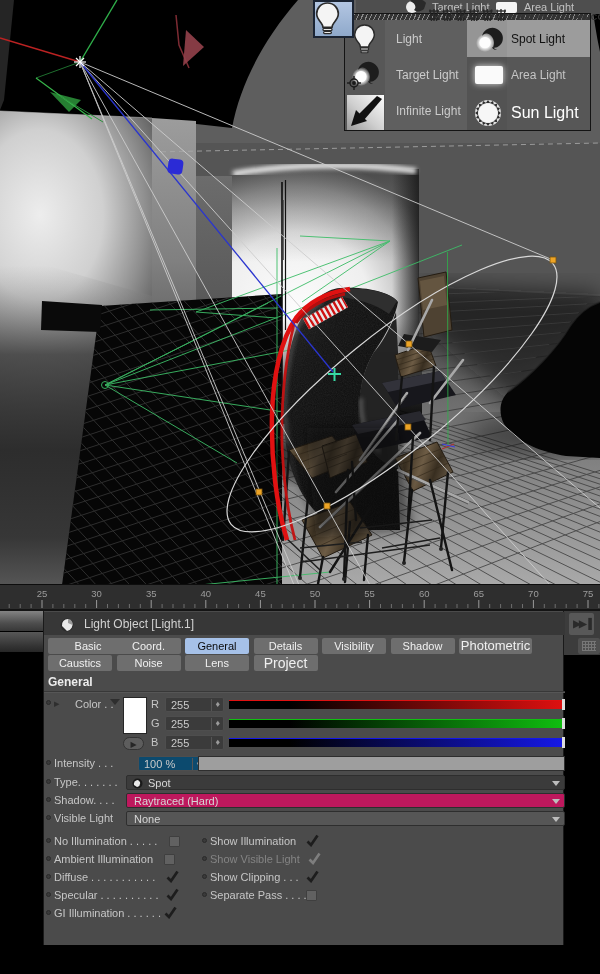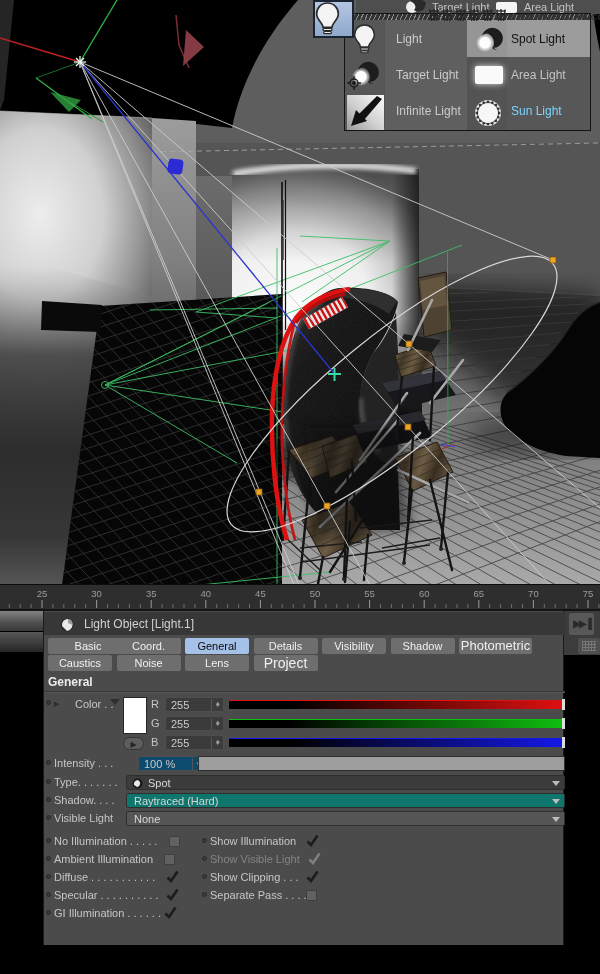--- a/index.html
+++ b/index.html
@@ -610,21 +610,21 @@
 <div class="abs" style="left:82px;top:164px;width:439px;height:15px;background:#3b3b3b;border:1px solid #2e2e2e;border-radius:2px;color:#d6d6d6">
         <svg style="position:absolute;left:5px;top:2px" width="11" height="11" viewBox="0 0 11 11">
           <circle cx="5.5" cy="5.5" r="5" fill="#1a1a1a"></circle>
           <path d="M2,7 A4,4 0 0 1 6,2 L8,4 A4,4 0 0 1 5,9 Z" fill="#e8e8e8"></path>
         </svg>
         <span style="position:absolute;left:21px;top:1px">Spot</span>
         <div style="position:absolute;right:4px;top:5px;width:0;height:0;border-left:4px solid transparent;border-right:4px solid transparent;border-top:5px solid #bdbdbd"></div>
       </div>
 <div class="abs" style="left:2px;top:186px;width:5px;height:5px;border-radius:50%;background:#3a3a3a;border:1px solid #2a2a2a"></div>
 <span class="abs" style="left:10px;top:183px">Shadow. . . .</span>
-<div class="abs" style="left:82px;top:182px;width:439px;height:15px;background:#0f766e;border:1px solid #2e2e2e;border-radius:2px;color:#d6d6d6">
+<div class="abs" style="left:82px;top:182px;width:439px;height:15px;background:#be185d;border:1px solid #2e2e2e;border-radius:2px;color:#d6d6d6">
         <span style="position:absolute;left:7px;top:1px">Raytraced (Hard)</span>
         <div style="position:absolute;right:4px;top:5px;width:0;height:0;border-left:4px solid transparent;border-right:4px solid transparent;border-top:5px solid #bdbdbd"></div>
       </div>
 <div class="abs" style="left:2px;top:204px;width:5px;height:5px;border-radius:50%;background:#3a3a3a;border:1px solid #2a2a2a"></div>
 <span class="abs" style="left:10px;top:201px">Visible Light</span>
 <div class="abs" style="left:82px;top:200px;width:439px;height:15px;background:#565656;border:1px solid #2e2e2e;border-radius:2px;color:#d6d6d6">
         <span style="position:absolute;left:7px;top:1px">None</span>
         <div style="position:absolute;right:4px;top:5px;width:0;height:0;border-left:4px solid transparent;border-right:4px solid transparent;border-top:5px solid #bdbdbd"></div>
       </div>
 <div class="abs" style="left:2px;top:227px;width:5px;height:5px;border-radius:50%;background:#3a3a3a;border:1px solid #2a2a2a"></div>
@@ -757,21 +757,21 @@
           <polygon points="3.0,10.0 6.6,9.2 5.0,13.2"></polygon>
           <polygon points="5.8,5.8 9.5,6.4 6.4,9.5"></polygon>
           <polygon points="10.0,3.0 13.2,5.0 9.2,6.6"></polygon>
           <polygon points="15.0,2.0 17.2,5.0 12.8,5.0"></polygon>
           <polygon points="20.0,3.0 20.8,6.6 16.8,5.0"></polygon>
           <polygon points="24.2,5.8 23.6,9.5 20.5,6.4"></polygon>
           <polygon points="27.0,10.0 25.0,13.2 23.4,9.2"></polygon>
         </g>
 <circle cx="15" cy="15" r="9.5" fill="#f6f6f6"></circle>
 </svg>
-<span class="abs" style="left:166px;top:90px;color:#7dd3fc;font-size:12px">Sun Light</span>
+<span class="abs" style="left:166px;top:90px;color:#ffffff;font-size:16px">Sun Light</span>
 </div>
 
 <div class="abs" style="left:313px;top:0px;width:41px;height:38px;background:linear-gradient(180deg,#b3c6e2,#8fa9cb);border:2px solid #1b2433"><svg style2="" style="left:8px;top:2px" width="25" height="33" viewBox="0 0 24 32">
 <g>
           <path d="M12,1 C5.5,1 1.5,6 1.5,11.5 C1.5,15.5 4,18 6,20.5 C7.2,22 7.5,23 7.6,24.5 L16.4,24.5 C16.5,23 16.8,22 18,20.5 C20,18 22.5,15.5 22.5,11.5 C22.5,6 18.5,1 12,1 Z" fill="#f4f4f4" stroke="#2a2a2a" stroke-width="1.6"></path>
 <rect x="7.6" y="25.5" width="8.8" height="2.2" rx="1" fill="#e8e8e8" stroke="#2a2a2a" stroke-width="1.2"></rect>
 <rect x="8.2" y="28.6" width="7.6" height="2" rx="1" fill="#e8e8e8" stroke="#2a2a2a" stroke-width="1.2"></rect>
         </g>
       </svg>
 </div>

